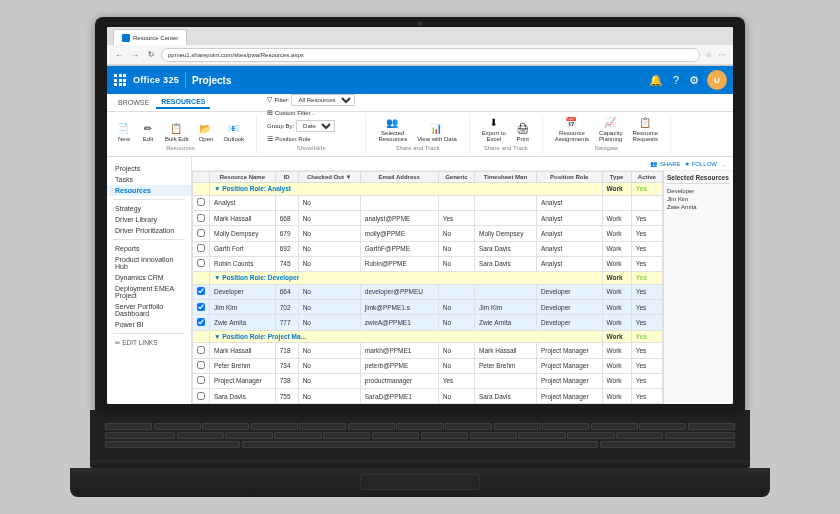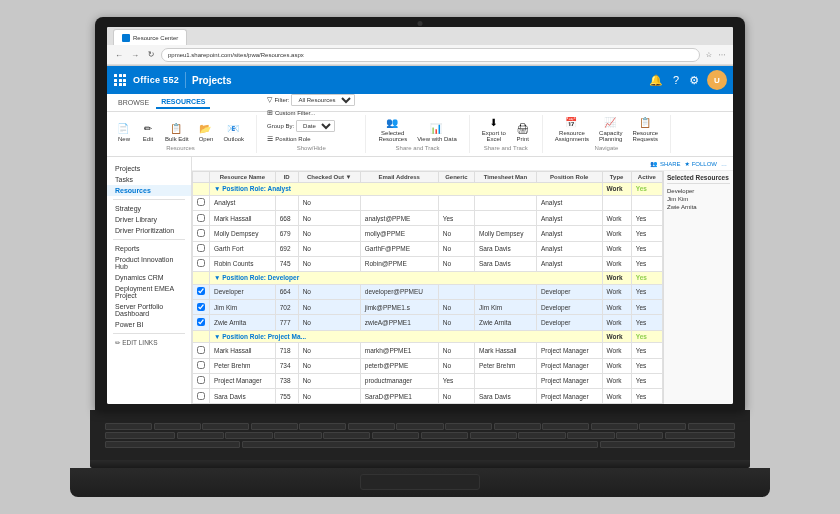--- a/index.html
+++ b/index.html
@@ -597,21 +597,21 @@
             <div class="waffle-dot"></div>
             <div class="waffle-dot"></div>
             <div class="waffle-dot"></div>
             <div class="waffle-dot"></div>
             <div class="waffle-dot"></div>
             <div class="waffle-dot"></div>
             <div class="waffle-dot"></div>
             <div class="waffle-dot"></div>
             <div class="waffle-dot"></div>
           </div>
-          <span class="office-label">Office 552</span>
+          <span class="office-label">Office 325</span>
           <div class="divider-v"></div>
           <span class="projects-label">Projects</span>
           <div class="nav-spacer"></div>
           <span class="nav-icon">🔔</span>
           <span class="nav-icon">?</span>
           <span class="nav-icon">⚙</span>
           <div class="nav-avatar">U</div>
         </div>
 
         <div class="ribbon">

